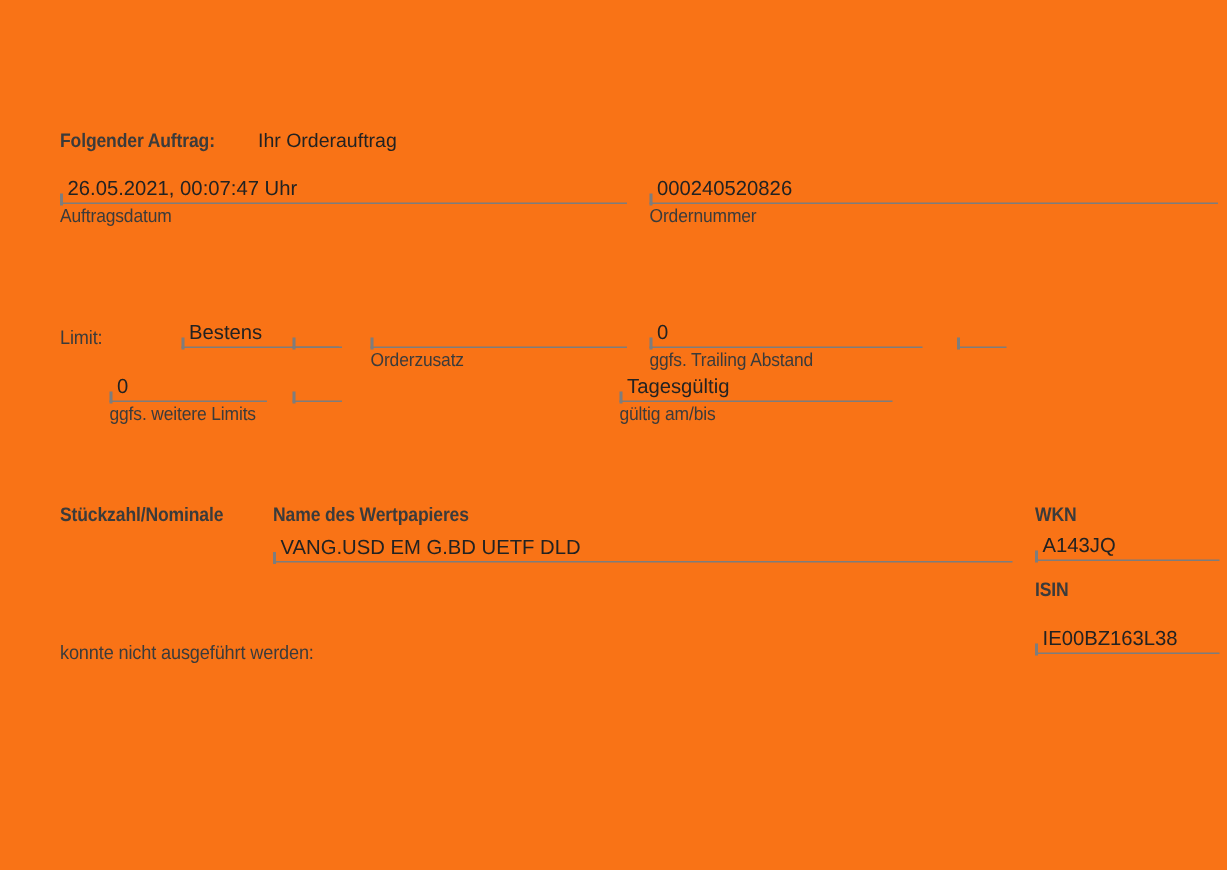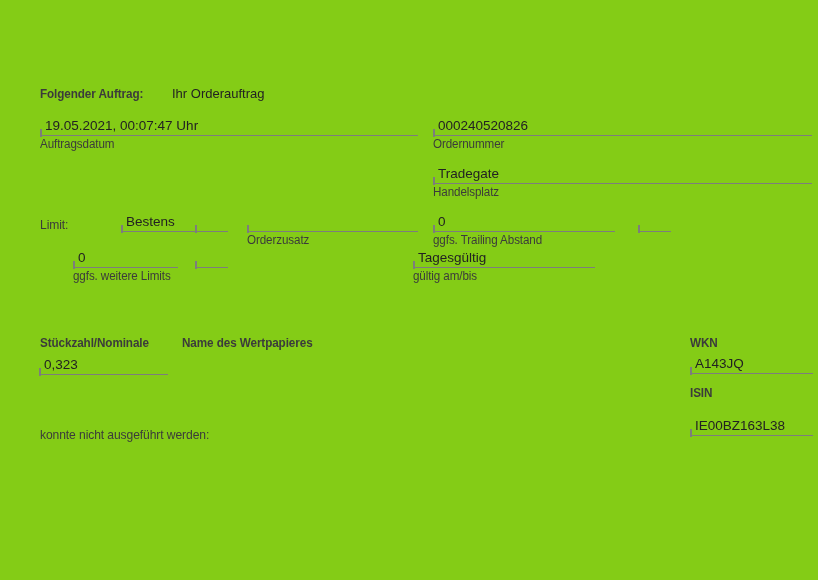--- a/index.html
+++ b/index.html
@@ -1,19 +1,19 @@
 <!DOCTYPE html>
 <html><head>
 <meta charset="utf-8">
 <style>
   html,body { margin:0; padding:0; background:#ffffff; }
   #page {
     position:relative;
     width:818px; height:580px;
-    background:#84cc16;
+    background:#f97316;
     overflow:hidden;
     font-family:"Liberation Sans", sans-serif;
     color:#2a2a2a;
   }
   .abs { position:absolute; white-space:nowrap; }
 
   
   .cond {
     font-size:12.5px;
     color:#3b3b3b;
@@ -62,32 +62,28 @@
 </style>
 </head>
 <body>
 
 <div id="page">
 
   <div class="abs cond bold" style="left:40px; top:86px;">Folgender Auftrag:</div>
   <div class="abs val-text" style="left:156px; top:86px; font-size:13px;margin-left:16px;">Ihr Orderauftrag</div>
 
   <div class="field" style="left:40px; top:115px; width:378px;">
-    <span class="value">19.05.2021, 00:07:47 Uhr</span>
+    <span class="value">26.05.2021, 00:07:47 Uhr</span>
     <span class="flabel cond">Auftragsdatum</span>
   </div>
   <div class="field" style="left:433px; top:115px; width:379px;">
     <span class="value">000240520826</span>
     <span class="flabel cond">Ordernummer</span>
   </div>
 
-  <div class="field" style="left:433px; top:163px; width:379px;">
-    <span class="value">Tradegate</span>
-    <span class="flabel cond">Handelsplatz</span>
-  </div>
 
   <div class="abs cond" style="left:40px; top:217px; font-size:13px;">Limit:</div>
   <div class="field" style="left:73px; top:211px; width:105px;margin-left:48px;">
     <span class="value">Bestens</span>
   </div>
   <div class="field" style="left:195px; top:211px; width:33px;"></div>
   <div class="field" style="left:247px; top:211px; width:171px;">
     <span class="value"></span>
     <span class="flabel cond">Orderzusatz</span>
   </div>
@@ -104,22 +100,22 @@
   <div class="field" style="left:195px; top:247px; width:33px;"></div>
   <div class="field" style="left:413px; top:247px; width:182px;">
     <span class="value">Tagesgültig</span>
     <span class="flabel cond">gültig am/bis</span>
   </div>
 
   <div class="abs cond bold" style="left:40px; top:335px;">Stückzahl/Nominale</div>
   <div class="abs cond bold" style="left:182px; top:335px;">Name des Wertpapieres</div>
   <div class="abs cond bold" style="left:690px; top:335px;">WKN</div>
 
-  <div class="field" style="left:39px; top:354px; width:129px;">
-    <span class="value">0,323</span>
+  <div class="field" style="left:182px; top:354px; width:493px;">
+    <span class="value">VANG.USD EM G.BD UETF DLD</span>
   </div>
   <div class="field" style="left:690px; top:353px; width:123px;">
     <span class="value">A143JQ</span>
   </div>
 
   <div class="abs cond bold" style="left:690px; top:385px;">ISIN</div>
   <div class="field" style="left:690px; top:402px; width:123px;margin-top:13px;">
     <span class="value">IE00BZ163L38</span>
   </div>
 

